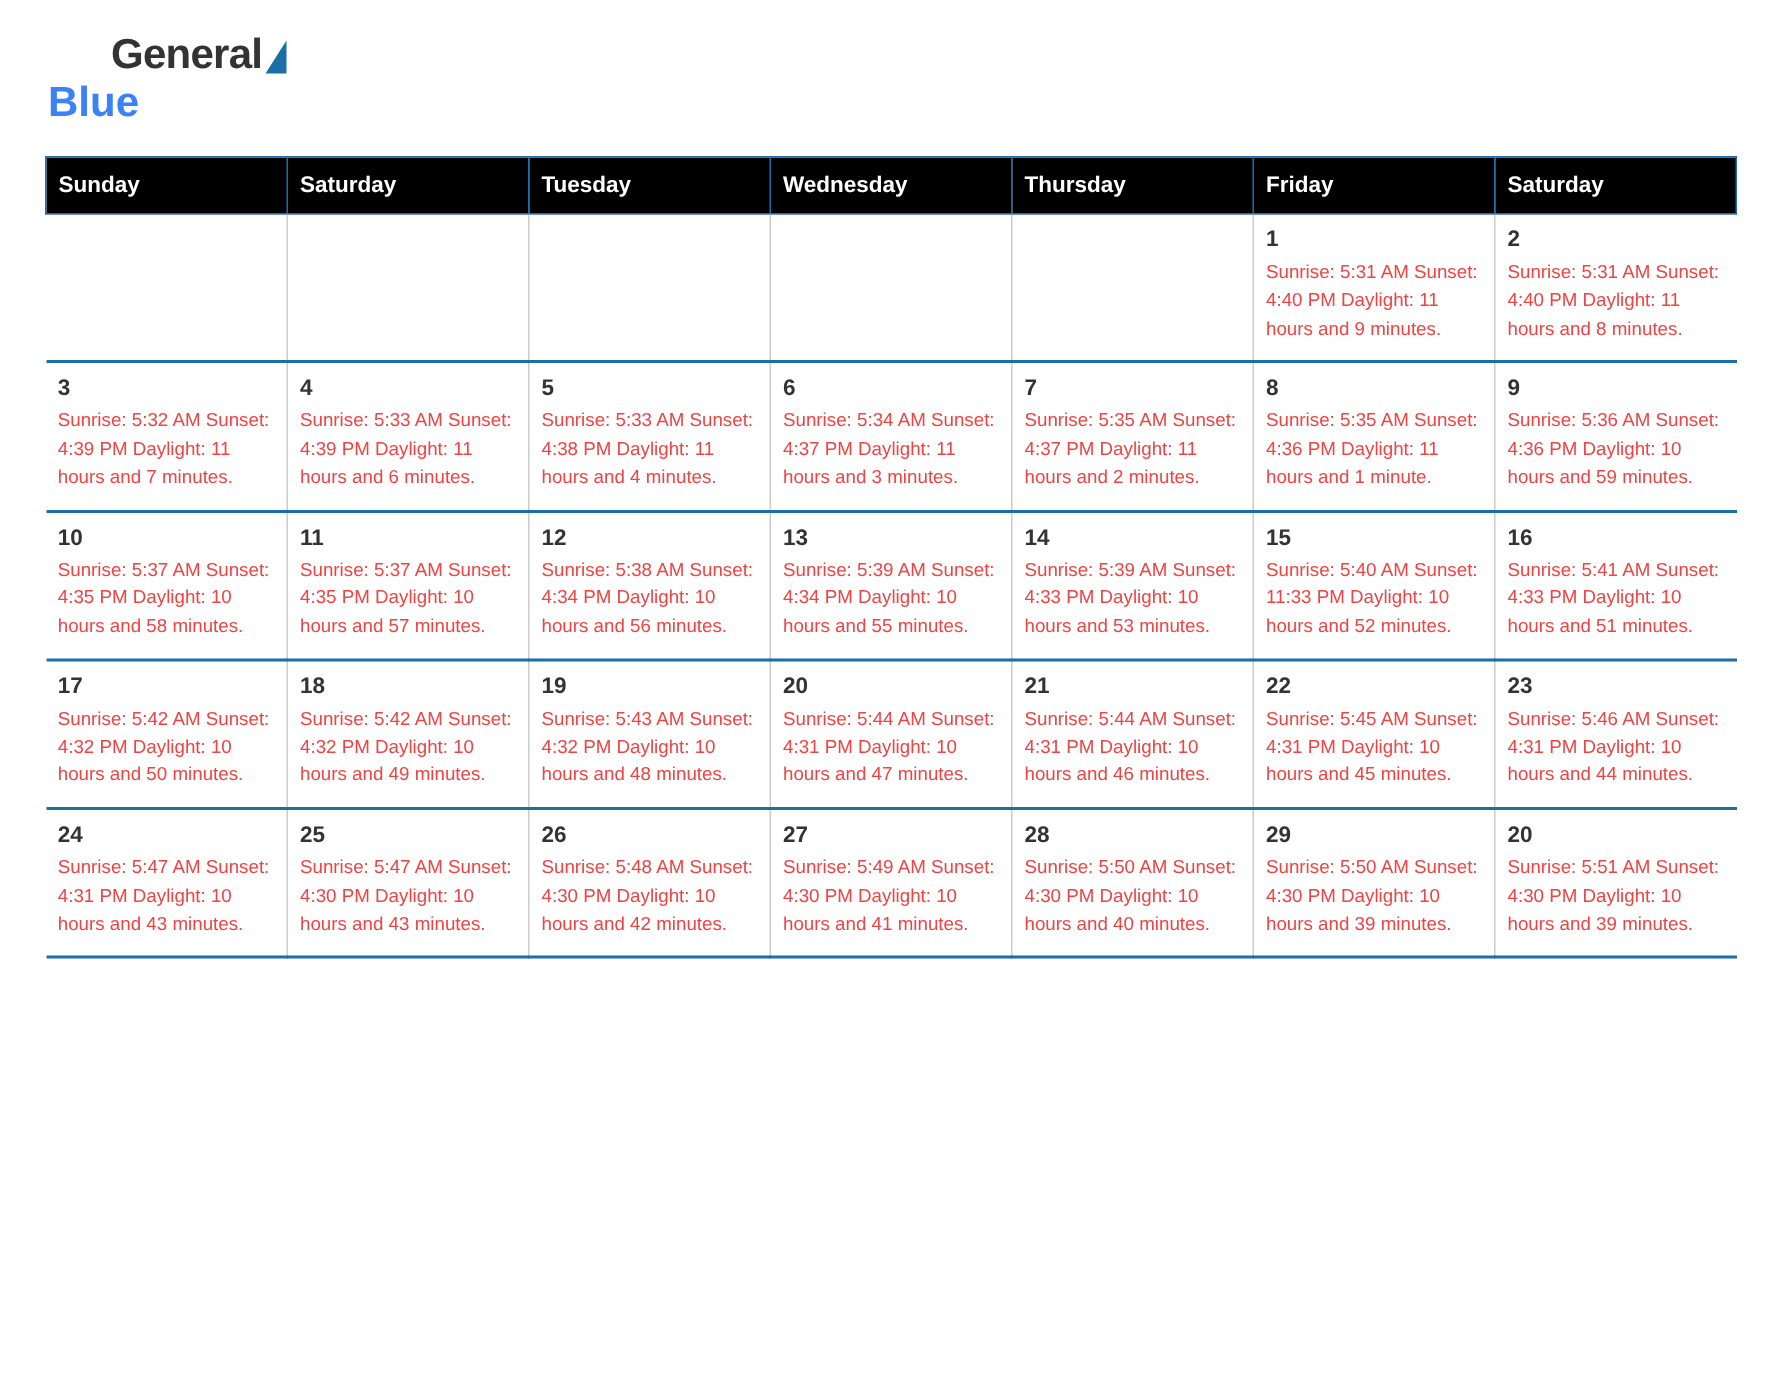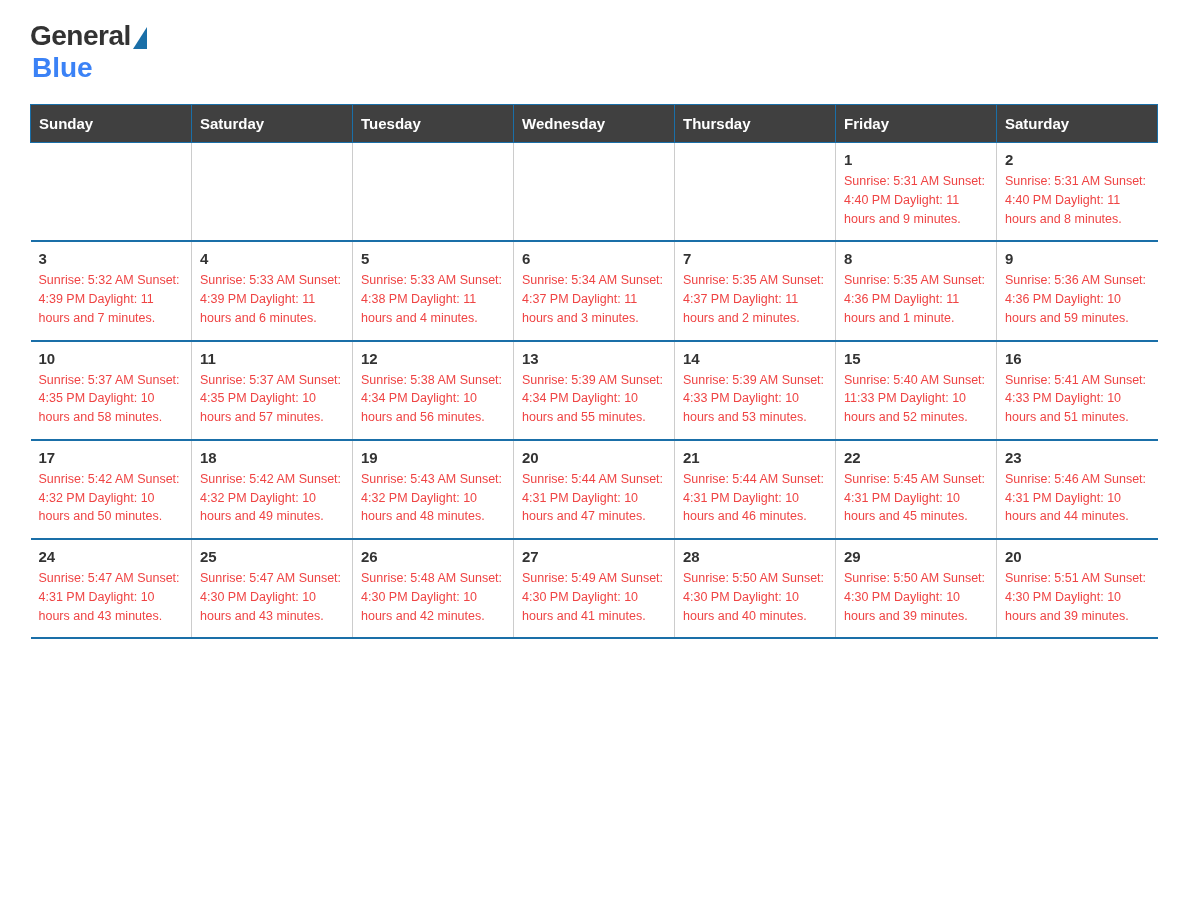--- a/index.html
+++ b/index.html
@@ -22,20 +22,21 @@
     }
     .logo-top {
       display: flex;
       align-items: center;
     }
     .logo-general {
       font-size: 28px;
       font-weight: bold;
       color: #333;
       letter-spacing: -0.5px;
+      margin-left: 44px;
     }
     .logo-triangle {
       width: 0;
       height: 0;
       border-left: 14px solid transparent;
       border-bottom: 22px solid #1a6fa8;
       margin-left: 2px;
       margin-top: 4px;
     }
     .logo-blue {
@@ -57,21 +58,21 @@
       font-weight: normal;
       color: #555;
       margin-top: 4px;
     }
     .calendar {
       width: 100%;
       border-collapse: collapse;
       table-layout: fixed;
     }
     .calendar thead tr th {
-      background: #404040;
+      background: #000000;
       color: #fff;
       padding: 10px 8px;
       font-size: 15px;
       font-weight: bold;
       text-align: left;
       border: 1px solid #1a6fa8;
     }
     .calendar tbody tr {
       border-bottom: 2px solid #1a6fa8;
     }

